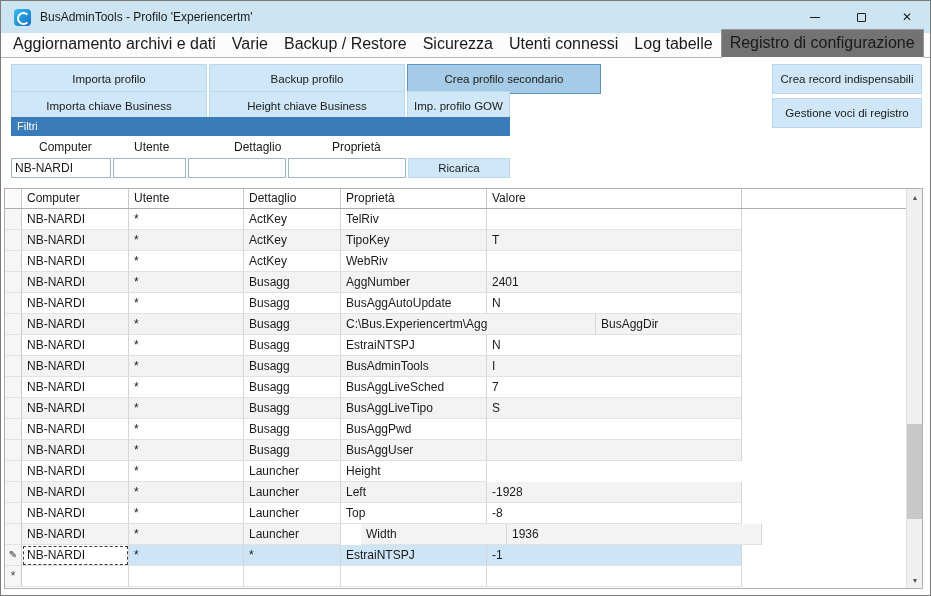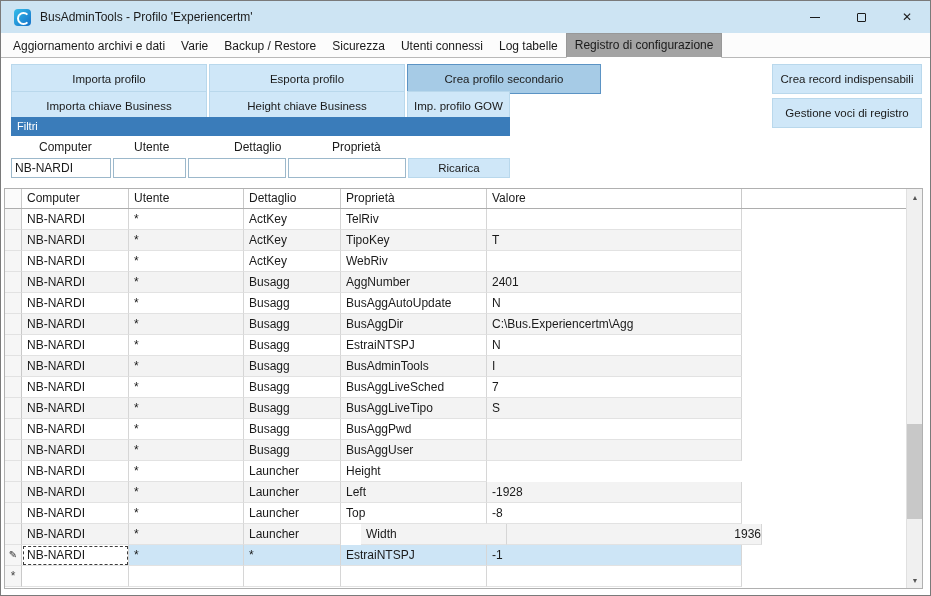--- a/index.html
+++ b/index.html
@@ -20,22 +20,22 @@
   .winbtns { position: absolute; right: 0; top: 0; height: 32px; display: flex; }
   .winbtn { width: 46px; height: 32px; display: flex; align-items: center; justify-content: center; background: transparent; border: 0; }
   .glyph-min { width: 10px; height: 1px; background: #1b1b1b; display: block; }
   .glyph-max { width: 9px; height: 9px; border: 1px solid #1b1b1b; border-radius: 1px; display: block; }
   .glyph-close { font-size: 12px; color: #1b1b1b; line-height: 1; }
 
   
   .tabstrip { position: absolute; left: 0; top: 32px; width: 100%; height: 25px;
               display: flex; align-items: flex-end; padding-left: 4px;
               background: #fcfcfc; border-bottom: 1px solid #b9b9b9; }
-  .tab { padding: 3px 8px 4px 8px; font-size: 12px; color: #1a1a1a; white-space: nowrap; margin-top: 42px; }
-  .tab.selected { background: #a3a3a3; border: 1px solid #989898; border-bottom: 1px solid #fff;
+  .tab { padding: 3px 8px 4px 8px; font-size: 16px; color: #1a1a1a; white-space: nowrap; margin-top: 42px; }
+  .tab.selected { background: #737373; border: 1px solid #989898; border-bottom: 1px solid #fff;
               margin-bottom: -1px; padding: 4px 8px 5px 8px; }
 
   
   .tbtn { height: 30px; background: var(--button-bg, #cfe7f8); border: 1px solid #b9d8ec;
           font-family: "Liberation Sans", sans-serif; font-size: 11.5px; color: #1a1a1a;
           white-space: nowrap; overflow: hidden; }
   .tbtn.active { background: var(--button-active-bg, #a6cbe6); border: 1px solid var(--button-active-border, #5b93c4); }
   .toolbar-row { position: absolute; left: 10px; display: flex; gap: 2px; }
   .toolbar-row.r1 { top: 63px; }
   .toolbar-row.r2 { top: 90px; }
@@ -106,21 +106,21 @@
       <div class="tab">Varie</div>
       <div class="tab">Backup / Restore</div>
       <div class="tab">Sicurezza</div>
       <div class="tab">Utenti connessi</div>
       <div class="tab">Log tabelle</div>
       <div class="tab selected">Registro di configurazione</div>
     </div>
 
   <div class="toolbar-row r1">
       <button class="tbtn" style="width: 196px;">Importa profilo</button>
-      <button class="tbtn" style="width: 196px;">Esporta profilo</button>
+      <button class="tbtn" style="width: 196px;">Backup profilo</button>
       <button class="tbtn active" style="width: 194px;">Crea profilo secondario</button>
     </div>
   <div class="toolbar-row r2">
       <button class="tbtn" style="width: 196px;">Importa chiave Business</button>
       <button class="tbtn" style="width: 196px;">Height chiave Business</button>
       <button class="tbtn" style="width: 103px;">Imp. profilo GOW</button>
     </div>
   <div class="toolbar-right">
       <button class="tbtn" style="width: 150px;">Crea record indispensabili</button>
       <button class="tbtn" style="width: 150px;">Gestione voci di registro</button>
@@ -189,22 +189,22 @@
           <div class="cell" style="width: 115px;">*</div>
           <div class="cell" style="width: 97px;">Busagg</div>
           <div class="cell" style="width: 146px;">BusAggAutoUpdate</div>
           <div class="cell" style="width: 255px;">N</div>
         </div>
         <div class="grow alt">
           <div class="selcell"></div>
           <div class="cell" style="width: 107px;">NB-NARDI</div>
           <div class="cell" style="width: 115px;">*</div>
           <div class="cell" style="width: 97px;">Busagg</div>
+          <div class="cell" style="width: 255px;">C:\Bus.Experiencertm\Agg</div>
           <div class="cell" style="width: 146px;">BusAggDir</div>
-          <div class="cell" style="width: 255px;">C:\Bus.Experiencertm\Agg</div>
         </div>
         <div class="grow">
           <div class="selcell"></div>
           <div class="cell" style="width: 107px;">NB-NARDI</div>
           <div class="cell" style="width: 115px;">*</div>
           <div class="cell" style="width: 97px;">Busagg</div>
           <div class="cell" style="width: 146px;">EstraiNTSPJ</div>
           <div class="cell" style="width: 255px;">N</div>
         </div>
         <div class="grow alt">
@@ -269,21 +269,21 @@
           <div class="cell" style="width: 97px;">Launcher</div>
           <div class="cell" style="width: 146px;">Top</div>
           <div class="cell" style="width: 255px;">-8</div>
         </div>
         <div class="grow alt">
           <div class="selcell"></div>
           <div class="cell" style="width: 107px;">NB-NARDI</div>
           <div class="cell" style="width: 115px;">*</div>
           <div class="cell" style="width: 97px;">Launcher</div>
           <div class="cell" style="width: 146px; margin-left: 20px;">Width</div>
-          <div class="cell" style="width: 255px; text-align: right;">1936</div>
+          <div class="cell" style="width: 255px;">1936</div>
         </div>
         <div class="grow selrow">
           <div class="selcell"><span>✎</span></div>
           <div class="cell curcell" style="width: 107px;">NB-NARDI</div>
           <div class="cell" style="width: 115px;">*</div>
           <div class="cell" style="width: 97px;">*</div>
           <div class="cell" style="width: 146px;">EstraiNTSPJ</div>
           <div class="cell" style="width: 255px;">-1</div>
         </div>
         <div class="grow newrow">

